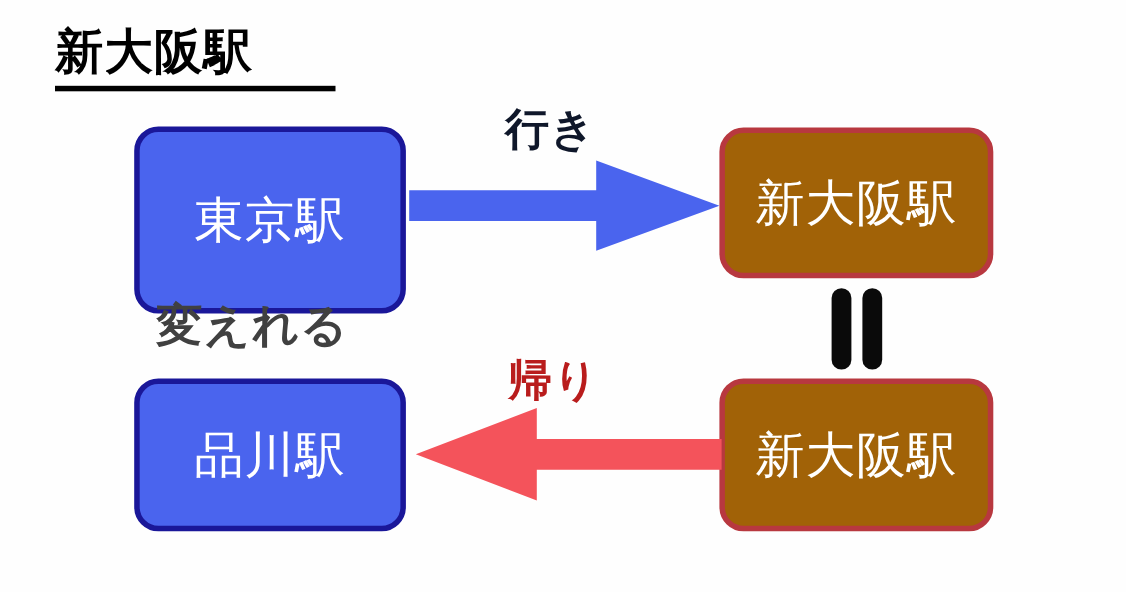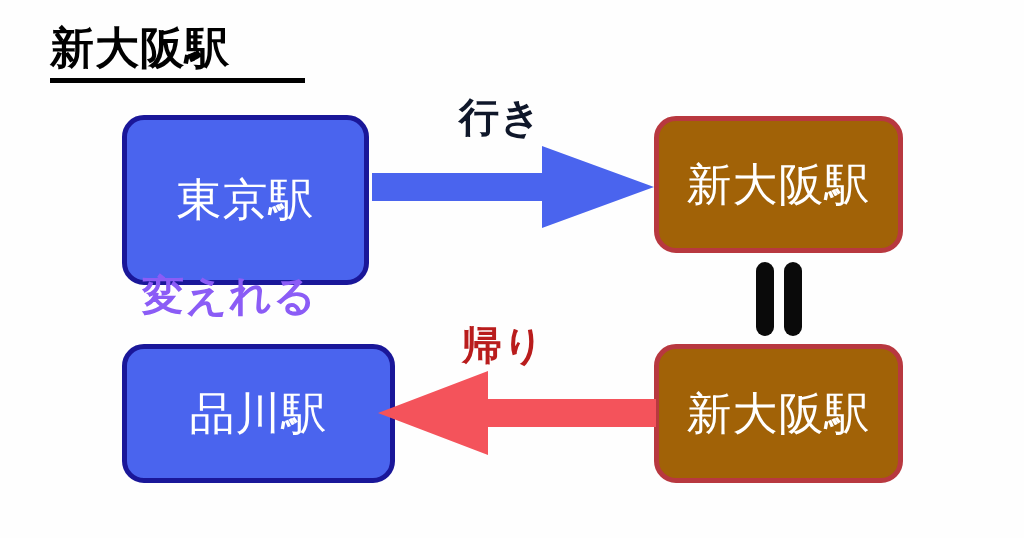--- a/index.html
+++ b/index.html
@@ -68,21 +68,21 @@
     background: #4a64ee;
     border: 5px solid #1a1799;
   }
   .station-box.red {
     background: #a16207;
     border: 5px solid #b8383f;
   }
 
   #box-tokyo      { left: 122px; top: 115px; width: 247px; height: 170px; }
   #box-shinosaka1 { left: 654px; top: 116px; width: 249px; height: 137px; }
-  #box-shinagawa  { left: 122px; top: 344px; width: 273px; height: 139px; }
+  #box-shinagawa  { left: 122px; top: 344px; width: 247px; height: 139px; }
   #box-shinosaka2 { left: 654px; top: 344px; width: 249px; height: 139px; }
 
   .box-label { pointer-events: none; }
 
   
   .arrow-svg {
     position: absolute;
     overflow: visible;
   }
   #arrow-out    { left: 372px; top: 146px; width: 282px; height: 82px; }
@@ -106,21 +106,21 @@
     left: 462px;
     top: 318px;
     color: #b91c1c;
   }
 
   
   .note-text {
     position: absolute;
     font-size: 42px;
     font-weight: 700;
-    color: #8b5cf6;
+    color: #404040;
     white-space: nowrap;
     letter-spacing: 1px;
     font-family: "DejaVu Sans", "Liberation Sans", sans-serif;
   }
   #note-change { left: 142px; top: 268px; }
   #note-same   { left: 648px; top: 268px; }
 
   .equals-mark {
     position: absolute;
     left: 752px;

